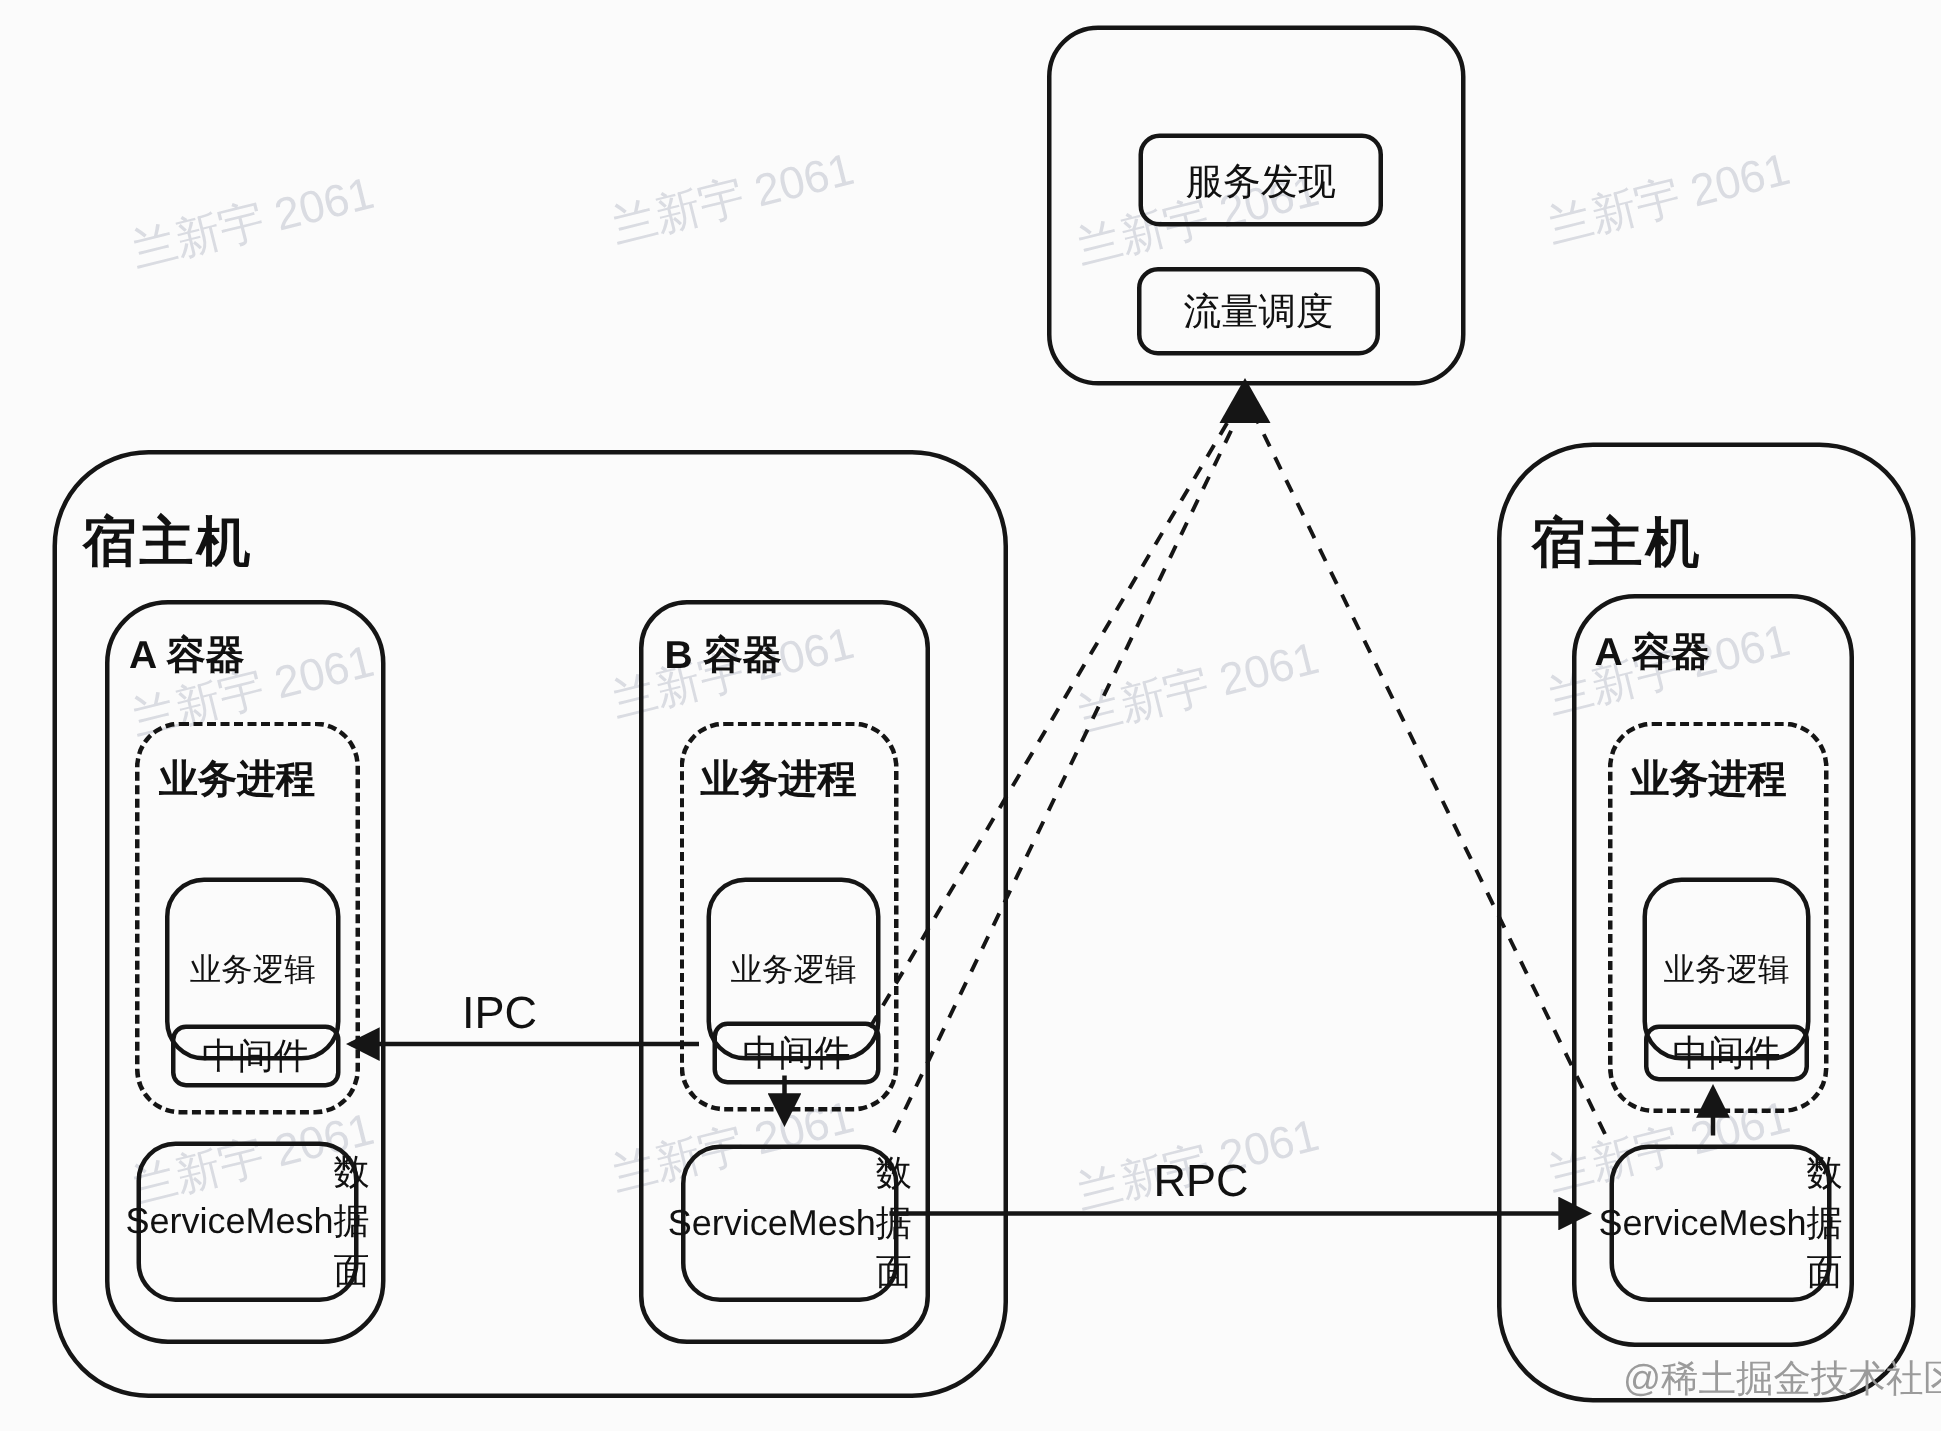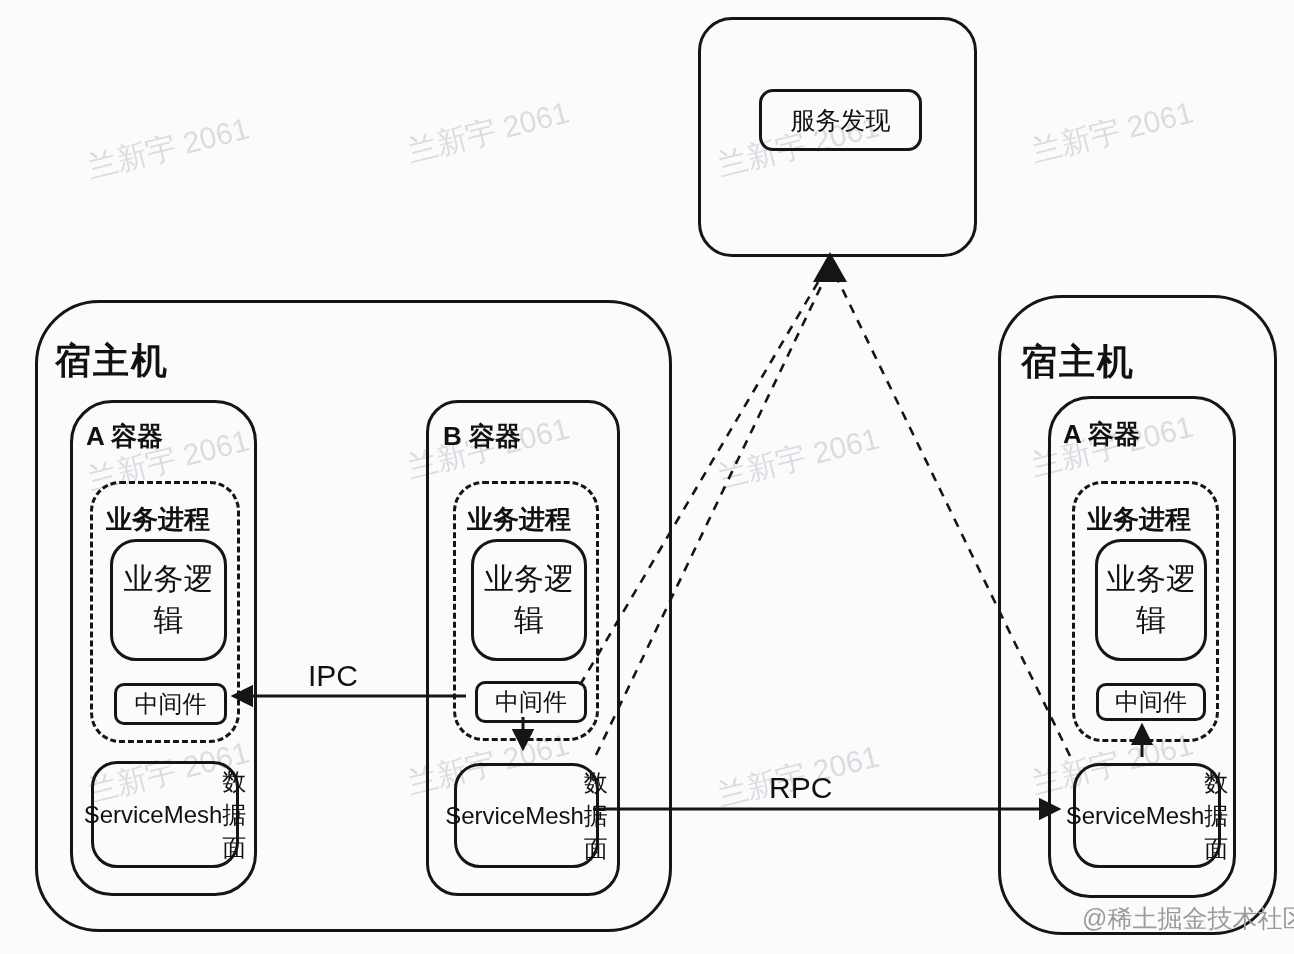--- a/index.html
+++ b/index.html
@@ -31,21 +31,21 @@
     font-weight: 650;
     letter-spacing: 2px;
     white-space: nowrap;
   }
   .centered {
     display: flex;
     align-items: center;
     justify-content: center;
     text-align: center;
   }
-  .logic { font-size: 30px; font-weight: 500; }
+  .logic { font-size: 21px; font-weight: 500; margin-top: 46px; }
   .mid   { font-size: 24px; font-weight: 500; }
   .mesh  {
     flex-direction: row;
     font-size: 24px;
     font-weight: 500;
     line-height: 1.38;
   }
   .cp-title {
     position: absolute;
     left: 0; right: 0;
@@ -103,20 +103,23 @@
   <div class="watermark" style="left:716px; top:438px;">兰新宇 2061</div>
   <div class="watermark" style="left:1030px;top:426px;">兰新宇 2061</div>
   <div class="watermark" style="left:86px;  top:752px;">兰新宇 2061</div>
   <div class="watermark" style="left:406px; top:744px;">兰新宇 2061</div>
   <div class="watermark" style="left:716px; top:756px;">兰新宇 2061</div>
   <div class="watermark" style="left:1030px;top:744px;">兰新宇 2061</div>
 
   <div class="box z1" style="left:698px; top:17px; width:279px; height:240px; border-radius:34px;">
     <div class="box cp-mod centered" style="left:58px; top:69px; width:163px; height:62px;">
       <span>服务发现</span>
+    </div>
+    <div class="box cp-mod centered" style="left:57px; top:158px; width:162px; height:59px;">
+      <span>流量调度</span>
     </div>
   </div>
 
   <div class="box z1" style="left:35px; top:300px; width:637px; height:632px; border-radius:64px;">
     <div class="hosttitle" style="left:17px; top:34px;">宿主机</div>
 
     <div class="box" style="left:32px; top:97px; width:187px; height:496px; border-radius:42px;">
       <div class="boxlabel" style="left:13px; top:16px;">A 容器</div>
       <div class="box dashedbox" style="left:17px; top:78px; width:150px; height:262px; border-radius:30px;">
         <div class="boxlabel" style="left:13px; top:18px;">业务进程</div>

